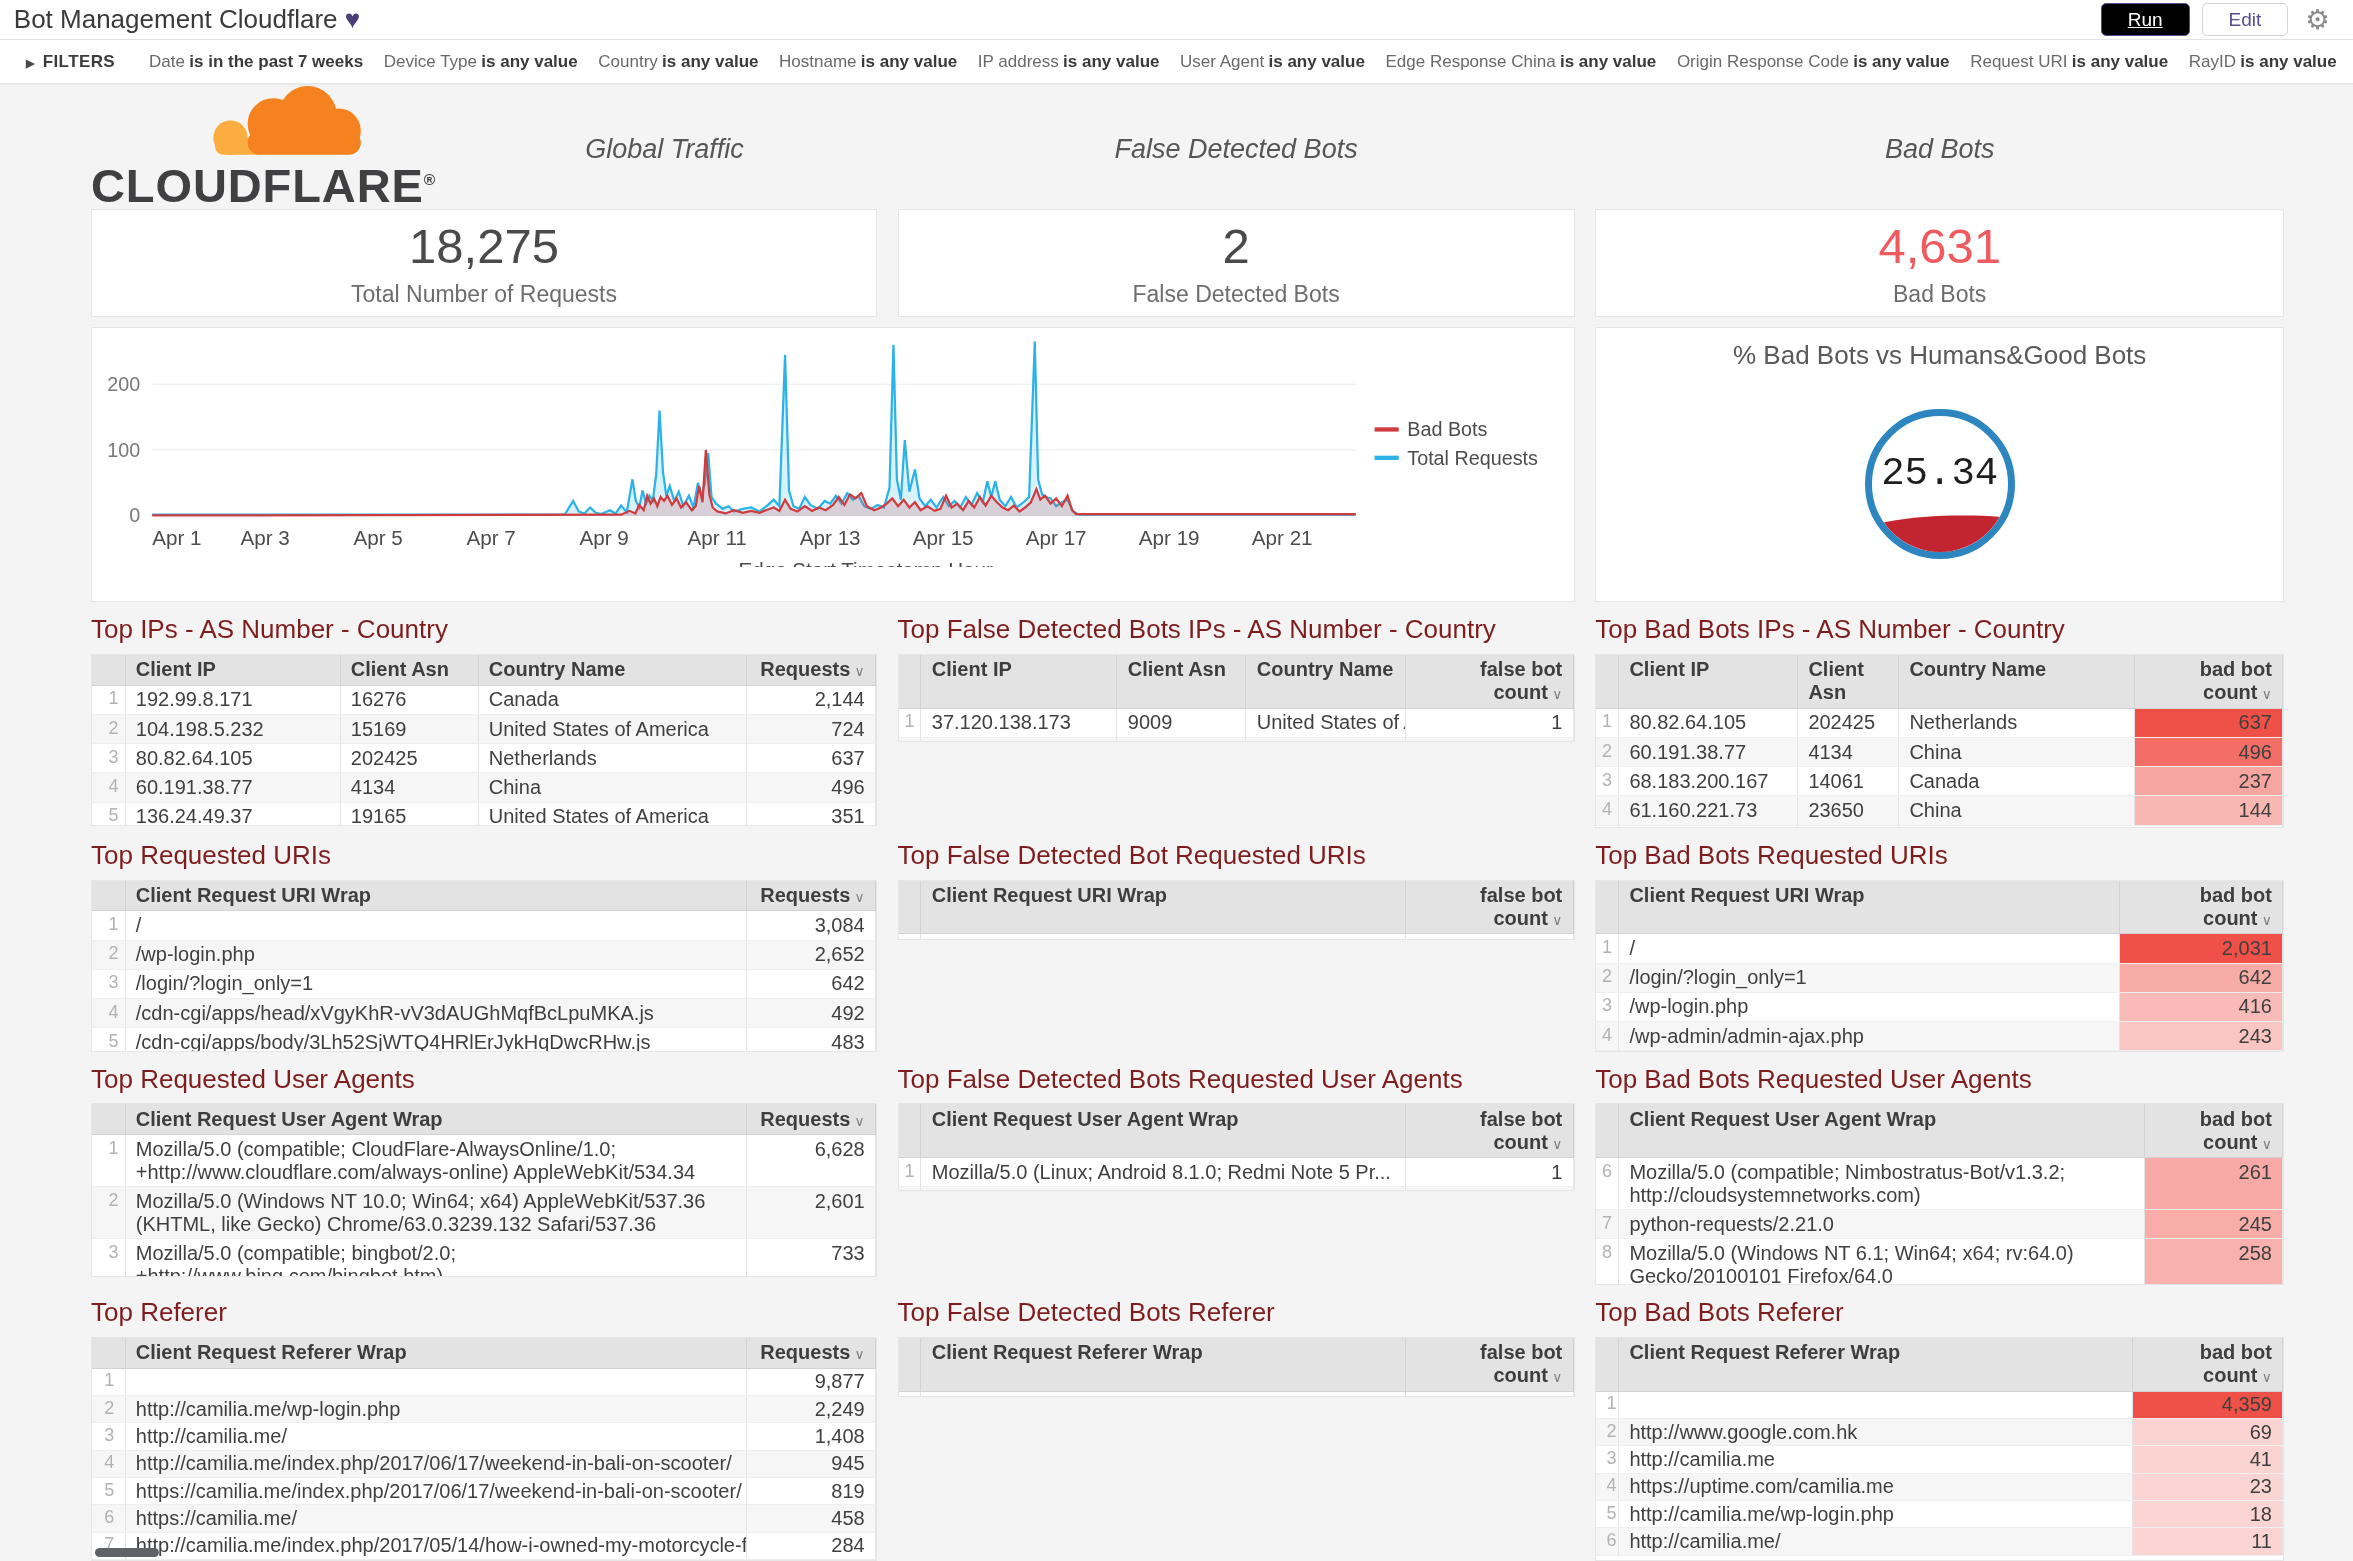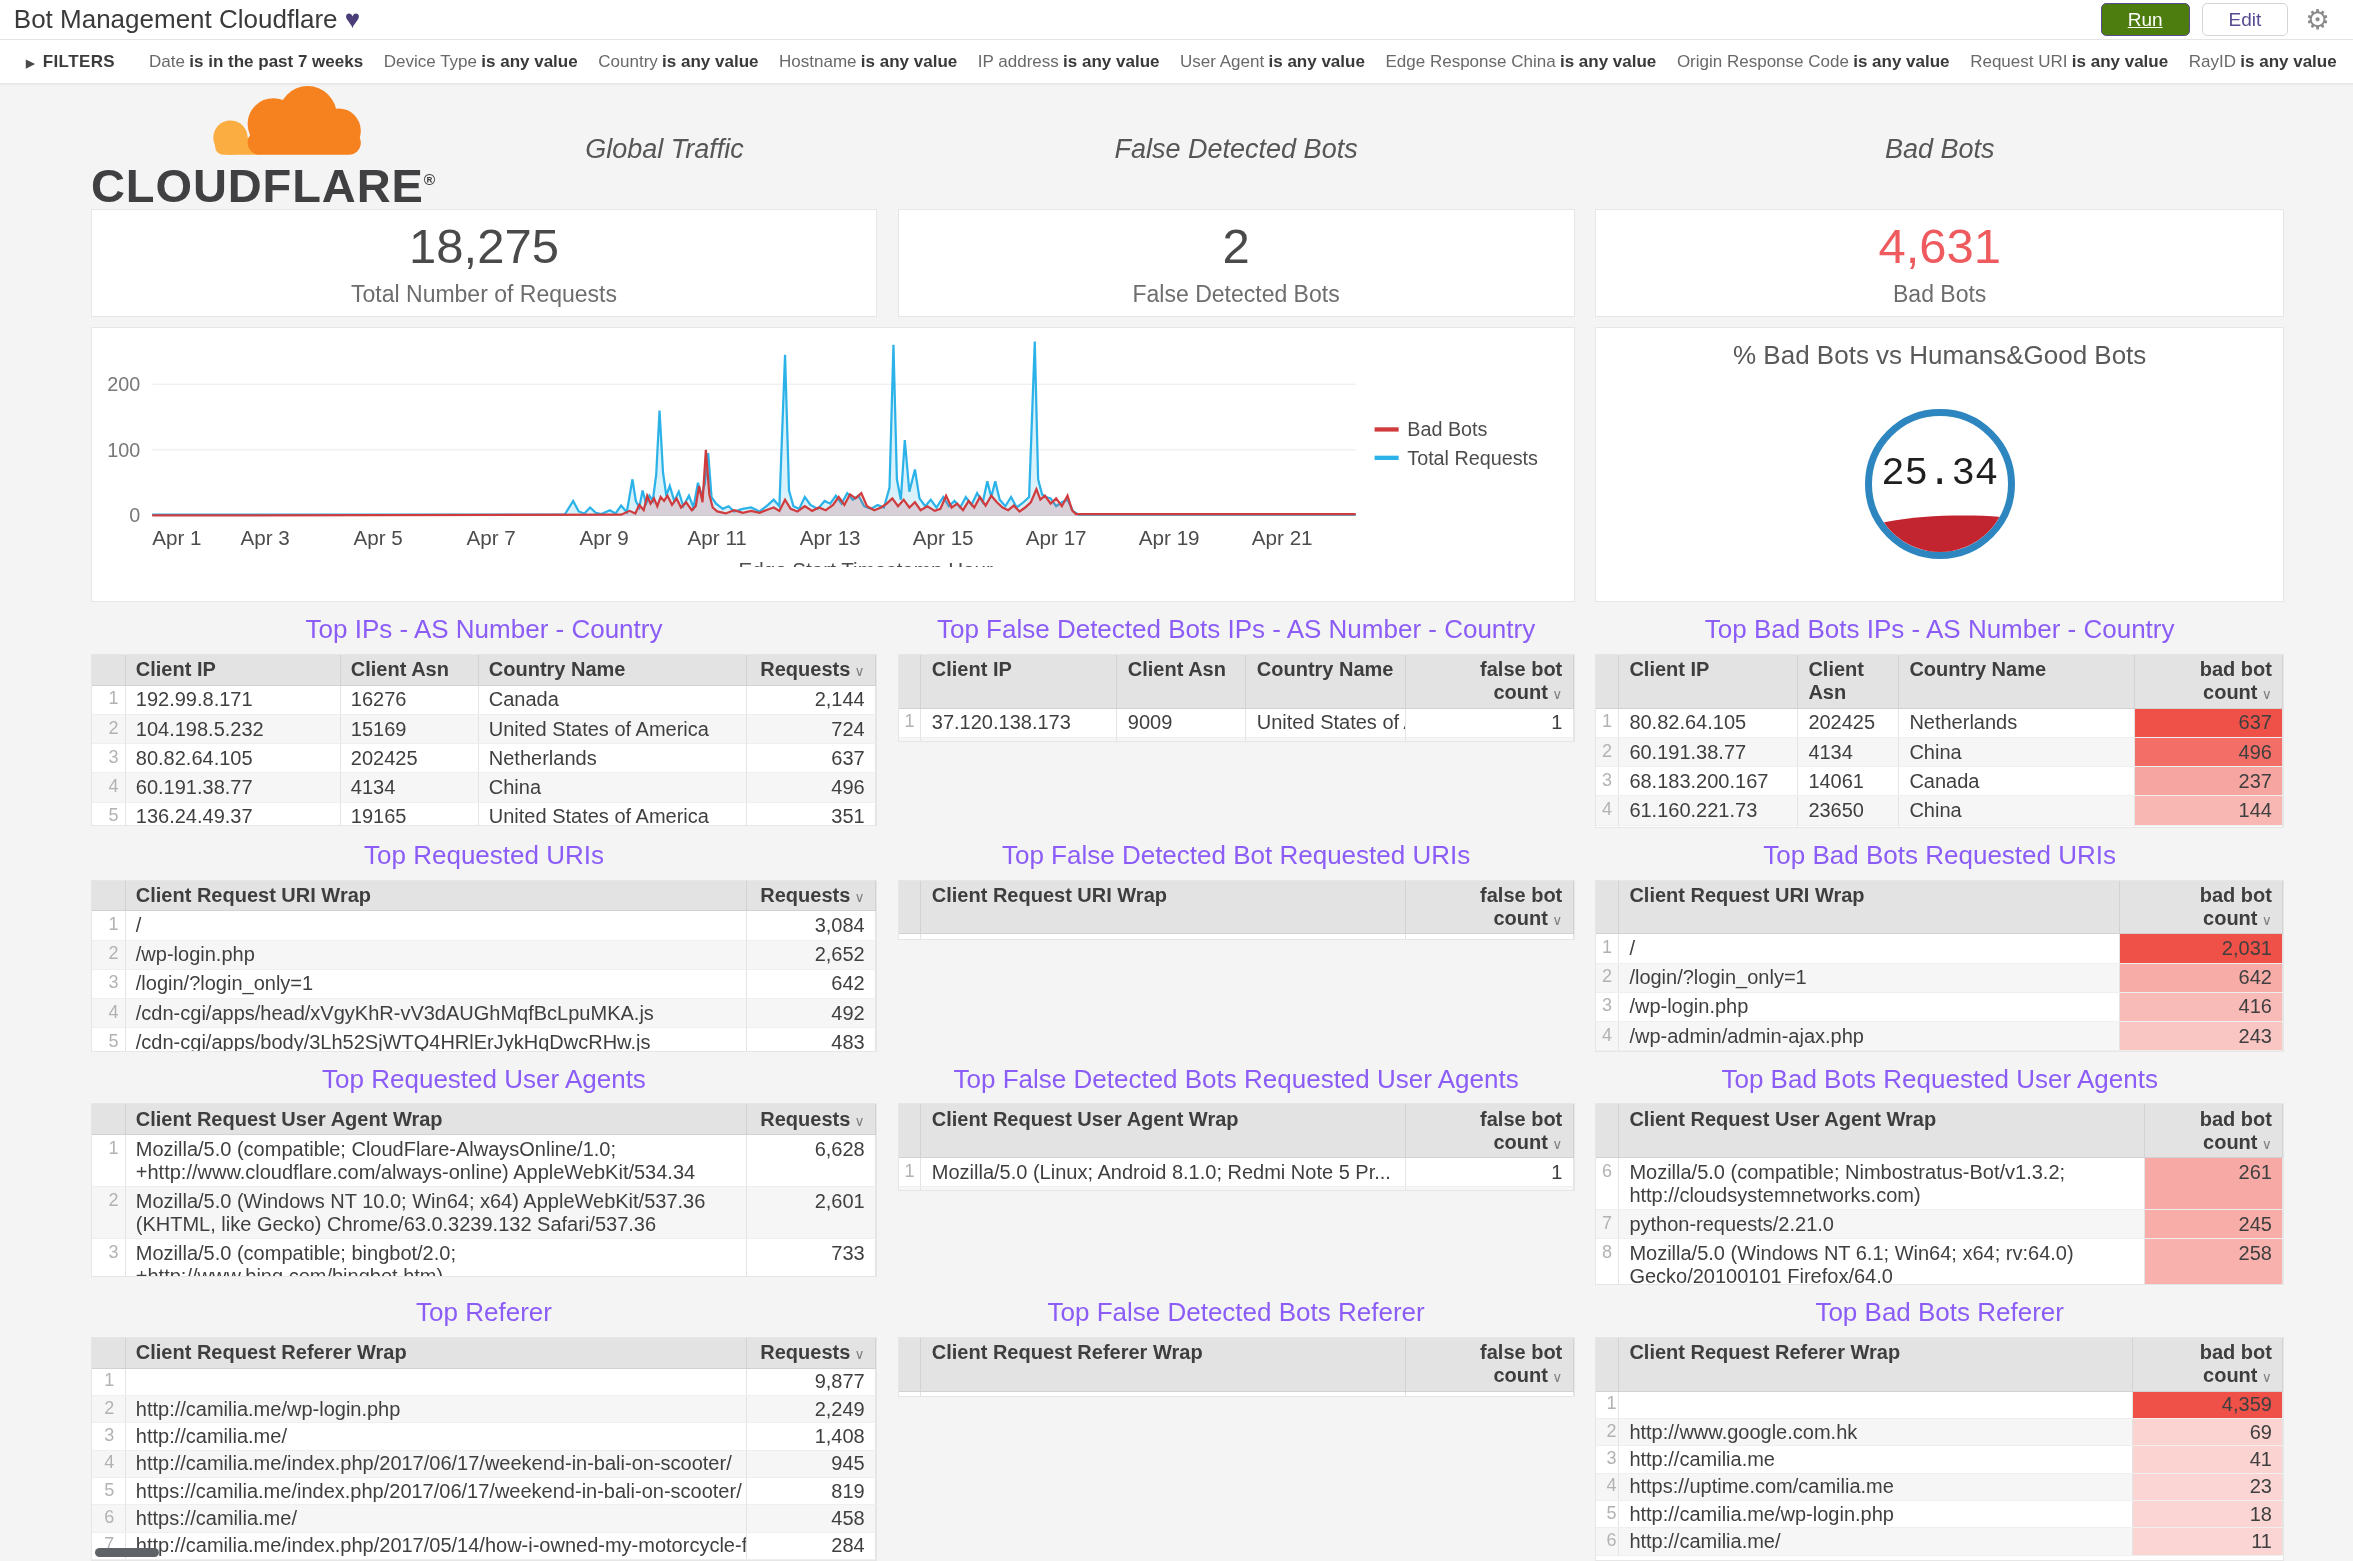--- a/index.html
+++ b/index.html
@@ -12,21 +12,21 @@
   .topbar {
     height:40px; background:#ffffff; border-bottom:0.9px solid #e4e4e4;
     display:flex; align-items:center; justify-content:space-between;
     padding:0 24px 0 13.8px; box-sizing:border-box;
   }
   .title { font-size:26px; color:#3a3a3a; }
   .heart { color:#4b3d78; }
   .topbar-actions { display:flex; align-items:center; }
   .btn { font-size:19px; padding:4.3px 26px; border-radius:5.2px; cursor:pointer;
          font-family:"Liberation Sans",sans-serif; }
-  .btn-run { background:#4d7c0f; color:#fff; border:0.9px solid #574b90;text-decoration:underline; }
+  .btn-run { background:#000000; color:#fff; border:0.9px solid #574b90;text-decoration:underline; }
   .btn-edit { background:#fff; color:#574b90; border:0.9px solid #d4d4d4; margin-left:12px; }
   .gear { font-size:27.5px; color:#8a8a8a; margin-left:17px; line-height:1; cursor:pointer; }
   
   .filterbar {
     height:43px; background:#fff; border-bottom:0.9px solid #e8e8e8;
     box-shadow:0 0.9px 1.7px rgba(0,0,0,.05);
     display:flex; align-items:center; padding-left:26px; font-size:17px;
     white-space:nowrap; overflow:hidden;
   }
   .filters-toggle { font-weight:bold; color:#3b3b3b; margin-right:34px; letter-spacing:0.4px; flex:none; cursor:pointer; }
@@ -63,21 +63,21 @@
            width:136px; height:136px; border:7.7px solid #2e86c1; border-radius:50%;
            background:#fff; overflow:hidden; }
   .gauge-value { position:absolute; width:100%; text-align:center; top:36px;
                  font-size:39px; color:#1f1f1f; z-index:2; }
   .gauge-fill { position:absolute; left:-25%; width:150%; height:85%;
                 border-radius:48% 52% 0 0 / 24% 16% 0 0; transform:rotate(-3deg); }
   svg text { font-family:"Liberation Sans", sans-serif; }
   
   .sec { margin-top:12px; }
   .sec-titles { margin-bottom:8.6px; }
-  .sec-title { font-size:26px; color:#8b5cf6; text-align:center; display:block; }
+  .sec-title { font-size:26px; color:#7f1d1d; text-align:left; display:block; }
   .table-card { overflow:hidden; position:relative; }
   table { border-collapse:collapse; width:100%; table-layout:fixed; font-size:20px; }
   th { background:#e3e3e4; font-weight:bold; text-align:left; padding:3.4px 10.3px;
        border:0.9px solid #d2d2d2; border-top:none; color:#3e3e3e; vertical-align:top;
        line-height:1.15; cursor:pointer; }
   th:first-child { border-left:none; }
   td { padding:2.6px 10.3px; border-right:0.9px solid #e4e4e4; border-bottom:0.9px solid #efefef;
        color:#3f3f3f; line-height:1.15; overflow:hidden; vertical-align:top; }
   tr.even td { background:#f6f6f7; }
   td.rownum { color:#b2b2b2; text-align:right; padding:2.6px 6px 2.6px 1.7px; font-size:18px; }

